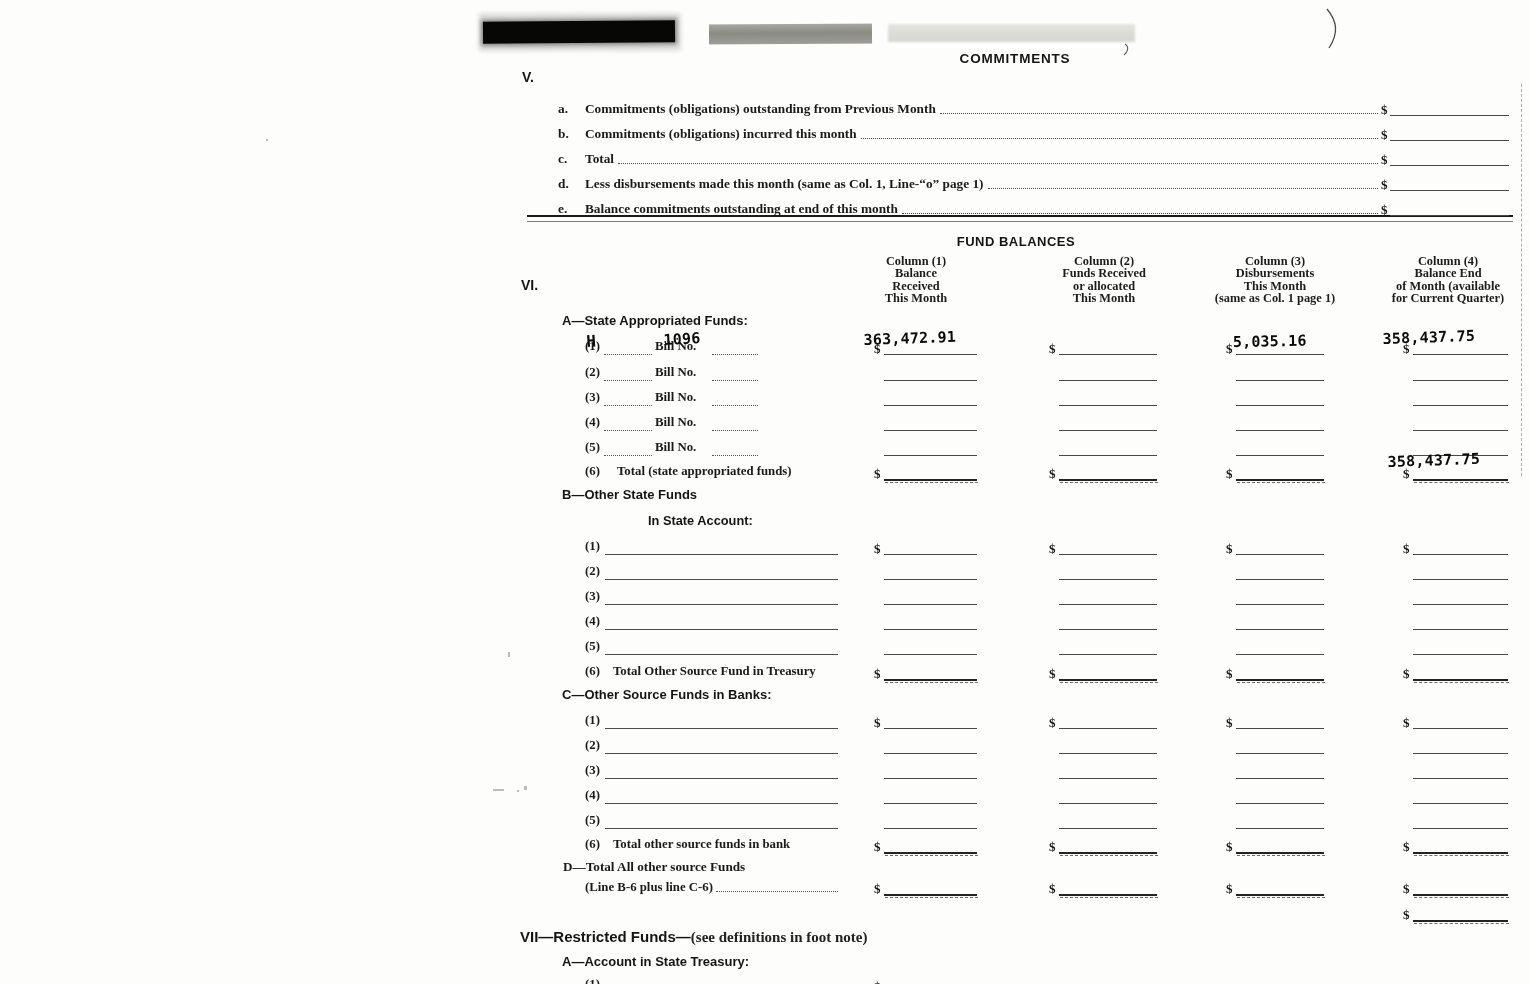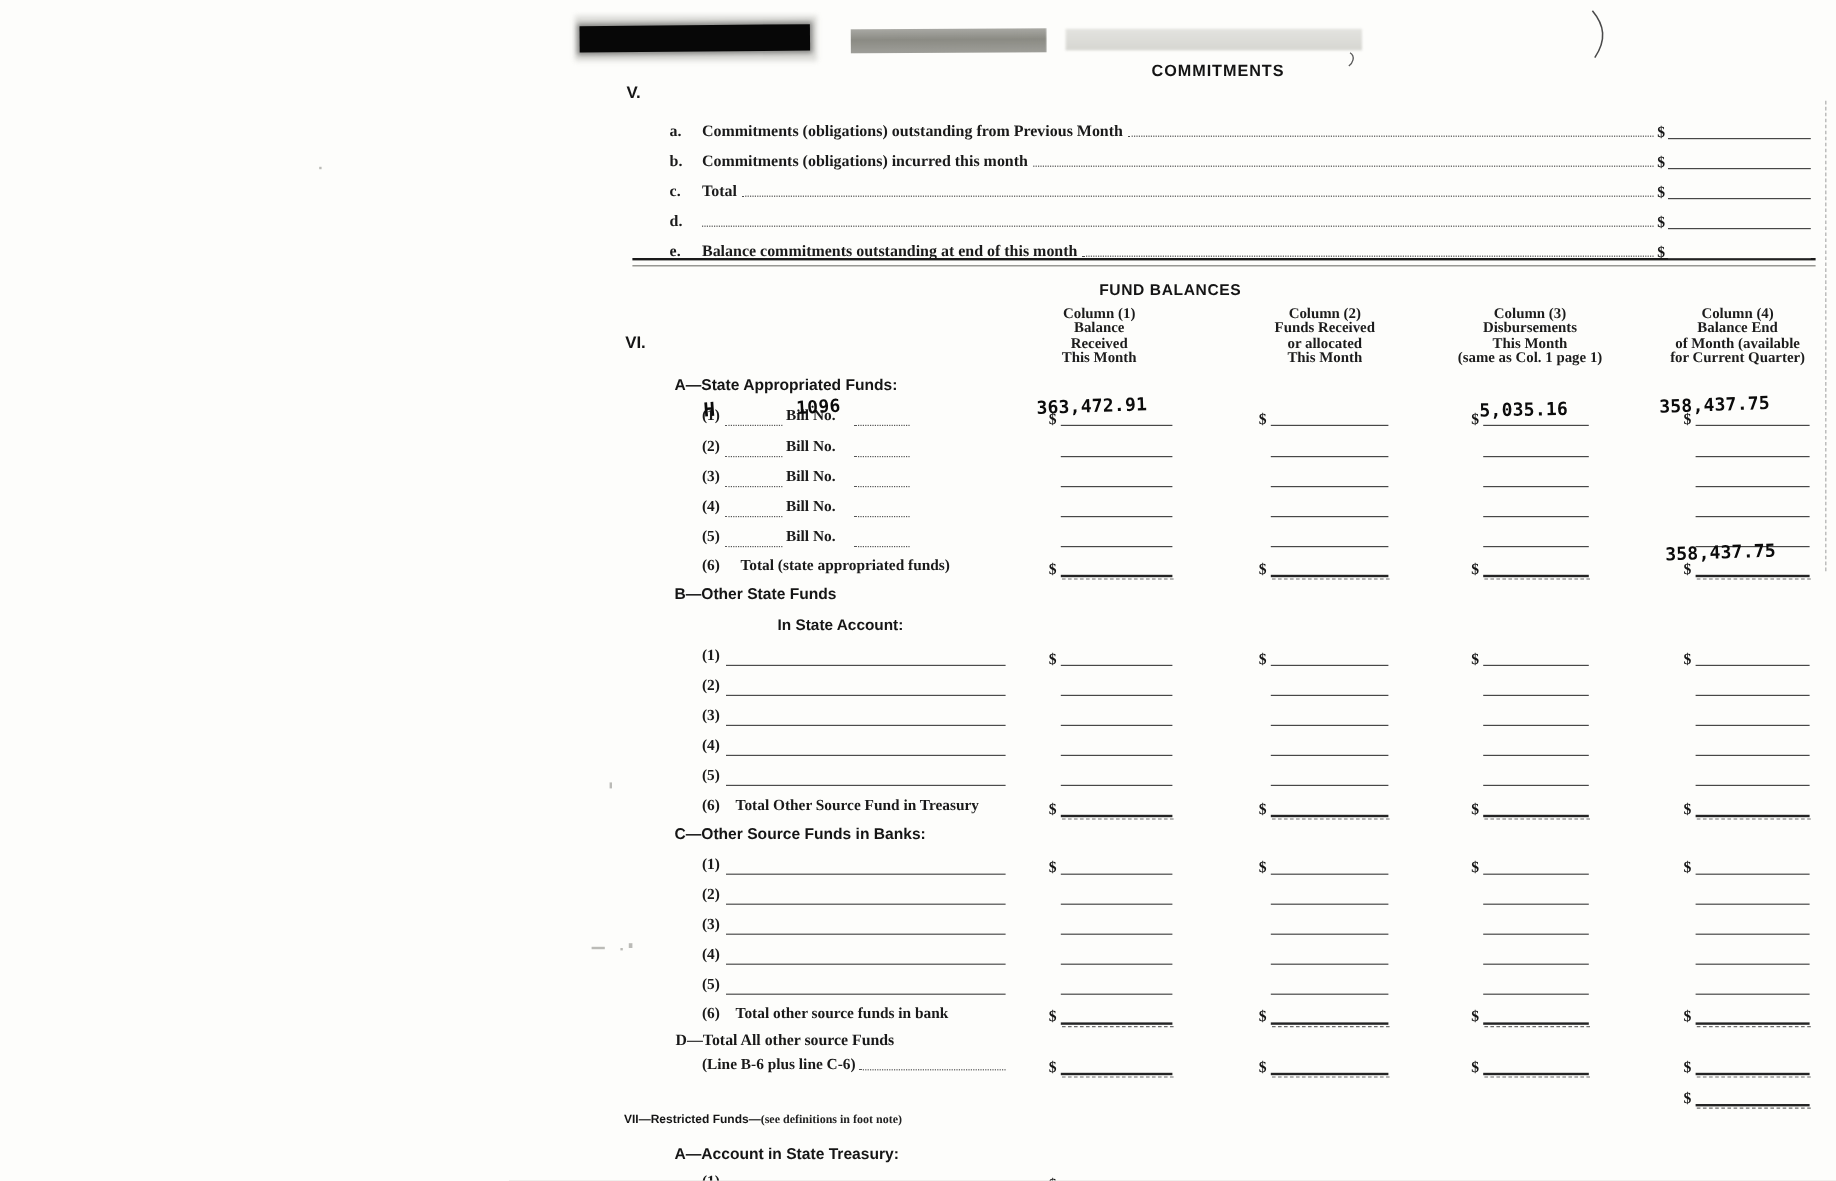--- a/index.html
+++ b/index.html
@@ -84,30 +84,30 @@
   <div class="speck" style="left:517px;top:790px;width:2px;height:2px"></div>
   <div class="speck" style="left:524px;top:786px;width:2.5px;height:4px"></div>
   <div class="speck" style="left:508px;top:652px;width:2px;height:5px"></div>
 
   <div class="t-sans" style="left:915px;top:51px;width:200px;text-align:center;font-size:13.5px;letter-spacing:.8px">COMMITMENTS</div>
   <div class="t-sans" style="left:522px;top:69px;font-size:14px">V.</div>
 
   <div class="rule-a"></div>
   <div class="rule-b"></div>
 
-  <div class="t-sans" style="left:916px;top:234px;width:200px;font-size:13px;letter-spacing:.5px">FUND BALANCES</div>
+  <div class="t-sans" style="left:916px;top:234px;width:200px;text-align:center;font-size:13px;letter-spacing:.5px">FUND BALANCES</div>
   <div class="t-sans" style="left:521px;top:277px;font-size:14px">VI.</div>
 
   <div class="t-sans" style="left:562px;top:313px;font-size:13px">A—State Appropriated Funds:</div>
   <div class="t-sans" style="left:562px;top:487px;font-size:13px">B—Other State Funds</div>
   <div class="t-sans" style="left:648px;top:513px;font-size:12.8px">In State Account:</div>
   <div class="t-sans" style="left:562px;top:687px;font-size:13px">C—Other Source Funds in Banks:</div>
   <div class="t-serif" style="left:563px;top:859px;font-size:13.2px">D—Total All other source Funds</div>
 
-  <div class="t-sans" style="left:520px;top:928px;font-size:10px">
+  <div class="t-sans" style="left:520px;top:928px;font-size:15px">
     <span>VII—Restricted Funds—</span><span style="font-family:'Liberation Serif',serif;font-weight:bold;color:#222">(see definitions in foot note)</span>
   </div>
   <div class="t-sans" style="left:562px;top:954px;font-size:13px">A—Account in State Treasury:</div>
 
   <div id="grid-rows">
       <div class="crow" style="top:99px">
           <span class="cletter">a.</span>
           <span class="clabel">Commitments (obligations) outstanding from Previous Month</span>
           <span class="cleader"></span>
         </div>
@@ -122,20 +122,21 @@
       <span class="vline" style="left:1390px;top:140px;width:119px"></span>
       <div class="crow" style="top:149px">
           <span class="cletter">c.</span>
           <span class="clabel">Total</span>
           <span class="cleader"></span>
         </div>
       <span class="dollar" style="left:1381px;top:152px">$</span>
       <span class="vline" style="left:1390px;top:165px;width:119px"></span>
       <div class="crow" style="top:174px">
           <span class="cletter">d.</span>
+          <span class="clabel">Less disbursements made this month (same as Col. 1, Line-“o” page 1)</span>
           <span class="cleader"></span>
         </div>
       <span class="dollar" style="left:1381px;top:177px">$</span>
       <span class="vline" style="left:1390px;top:190px;width:119px"></span>
       <div class="crow" style="top:199px">
           <span class="cletter">e.</span>
           <span class="clabel">Balance commitments outstanding at end of this month</span>
           <span class="cleader"></span>
         </div>
       <span class="dollar" style="left:1381px;top:202px">$</span>

